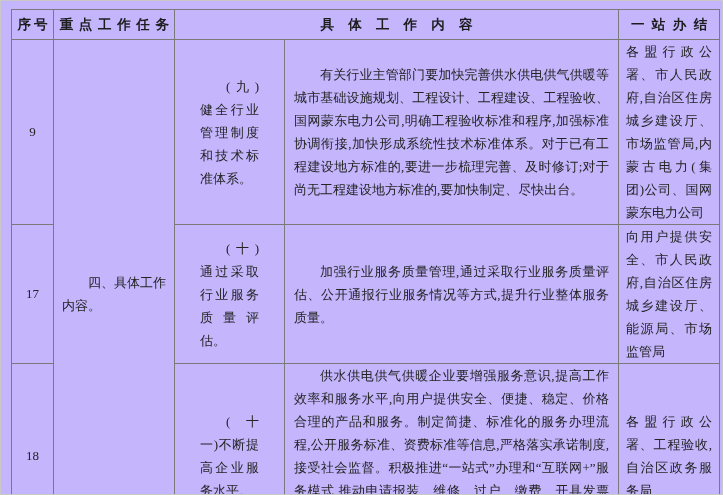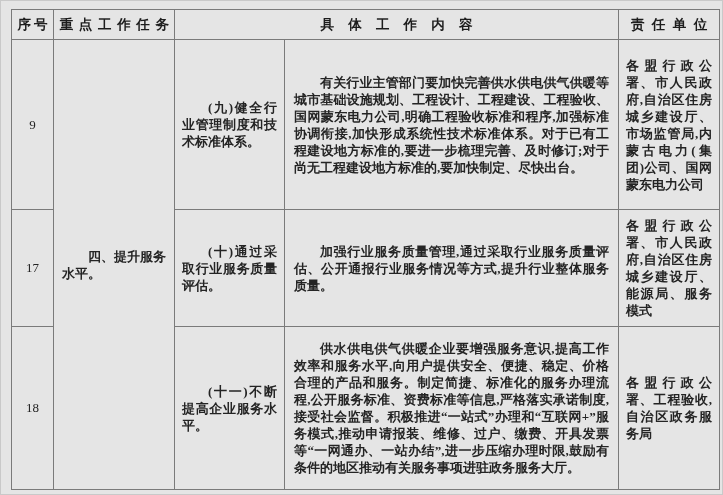--- a/index.html
+++ b/index.html
@@ -11,21 +11,21 @@
     width: 723px;
     height: 495px;
     font-family: "Liberation Serif", "DejaVu Serif", serif;
     color: #242424;
   }
   .page {
     position: relative;
     width: 723px;
     height: 495px;
     box-sizing: border-box;
-    background: #e5e5e5;
+    background: #c4b5fd;
     border: 1px solid #c9c9c9;
     overflow: hidden;
   }
   table.doc-table {
     position: absolute;
     left: 10px;
     top: 8px;
     width: 708px;
     border-collapse: collapse;
     table-layout: fixed;
@@ -55,76 +55,75 @@
   th.h-content { letter-spacing: 1.05em; text-indent: 1.05em; }
   th.h-unit    { letter-spacing: 0.55em; text-indent: 0.55em; }
 
   td.c-no {
     text-align: center;
     font-size: 13px;
   }
   .para {
     margin: 0;
     font-size: 13px;
-    line-height: 17px;
+    line-height: 23px;
     text-align: justify;
-    font-weight: bold;
   }
   .indent { text-indent: 2em; }
   td.c-task   { padding: 0 8px; }
-  td.c-sub    { padding: 0 7px; }
+  td.c-sub    { padding: 0 25px; }
   td.c-detail { padding: 0 9px; }
   td.c-unit   { padding: 0 7px; }
 </style>
 </head>
 <body>
 
 <div class="page">
   <table class="doc-table">
     <colgroup>
       <col style="width:42px">
       <col style="width:121px">
       <col style="width:110px">
       <col style="width:334px">
       <col style="width:101px">
     </colgroup>
     <thead>
       <tr>
         <th class="h-serial">序号</th>
         <th class="h-task">重点工作任务</th>
         <th class="h-content" colspan="2">具体工作内容</th>
-        <th class="h-unit">责任单位</th>
+        <th class="h-unit">一站办结</th>
       </tr>
     </thead>
     <tbody>
       <tr class="r-9">
         <td class="c-no">9</td>
         <td class="c-task" rowspan="3">
-          <p class="para indent">四、提升服务水平。</p>
+          <p class="para indent">四、具体工作内容。</p>
         </td>
         <td class="c-sub">
           <p class="para indent">(九)健全行业管理制度和技术标准体系。</p>
         </td>
         <td class="c-detail">
           <p class="para indent">有关行业主管部门要加快完善供水供电供气供暖等城市基础设施规划、工程设计、工程建设、工程验收、国网蒙东电力公司,明确工程验收标准和程序,加强标准协调衔接,加快形成系统性技术标准体系。对于已有工程建设地方标准的,要进一步梳理完善、及时修订;对于尚无工程建设地方标准的,要加快制定、尽快出台。</p>
         </td>
         <td class="c-unit">
           <p class="para">各盟行政公署、市人民政府,自治区住房城乡建设厅、市场监管局,内蒙古电力(集团)公司、国网蒙东电力公司</p>
         </td>
       </tr>
       <tr class="r-10">
         <td class="c-no">17</td>
         <td class="c-sub">
           <p class="para indent">(十)通过采取行业服务质量评估。</p>
         </td>
         <td class="c-detail">
           <p class="para indent">加强行业服务质量管理,通过采取行业服务质量评估、公开通报行业服务情况等方式,提升行业整体服务质量。</p>
         </td>
         <td class="c-unit">
-          <p class="para">各盟行政公署、市人民政府,自治区住房城乡建设厅、能源局、服务模式</p>
+          <p class="para">向用户提供安全、市人民政府,自治区住房城乡建设厅、能源局、市场监管局</p>
         </td>
       </tr>
       <tr class="r-11">
         <td class="c-no">18</td>
         <td class="c-sub">
           <p class="para indent">(十一)不断提高企业服务水平。</p>
         </td>
         <td class="c-detail">
           <p class="para indent">供水供电供气供暖企业要增强服务意识,提高工作效率和服务水平,向用户提供安全、便捷、稳定、价格合理的产品和服务。制定简捷、标准化的服务办理流程,公开服务标准、资费标准等信息,严格落实承诺制度,接受社会监督。积极推进“一站式”办理和“互联网+”服务模式,推动申请报装、维修、过户、缴费、开具发票等“一网通办、一站办结”,进一步压缩办理时限,鼓励有条件的地区推动有关服务事项进驻政务服务大厅。</p>
         </td>

